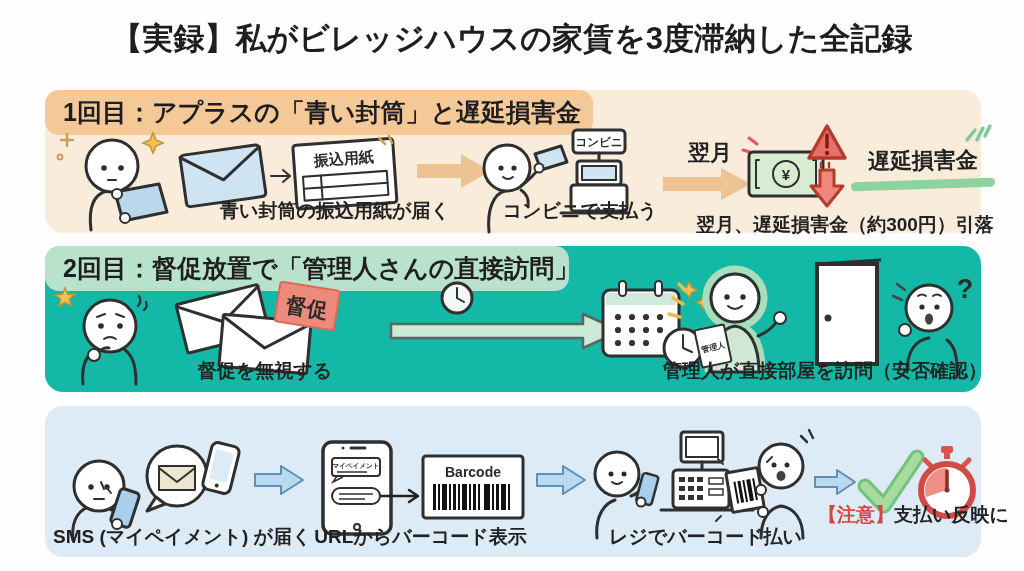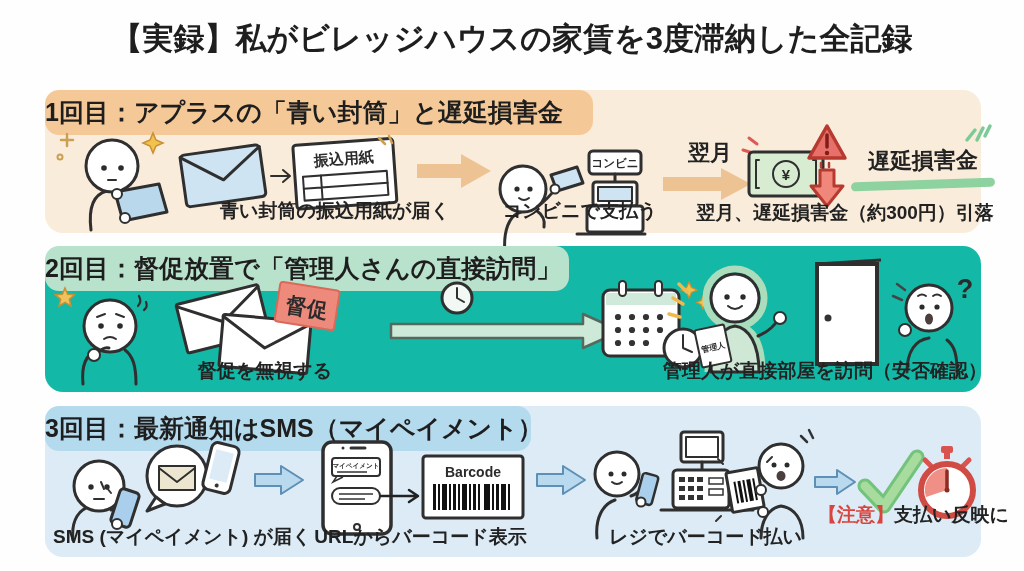--- a/index.html
+++ b/index.html
@@ -12,21 +12,21 @@
   .title{
     position:absolute;left:0;top:18px;width:1024px;margin:0;
     text-align:center;font-size:31px;font-weight:800;color:#1e1e1e;letter-spacing:0px;
   }
   .panel{position:absolute;left:45px;width:936px;border-radius:18px;}
   .panel1{top:90px;height:143px;background:#faecdb;}
   .panel2{top:246px;height:146px;background:#14b8a6;}
   .panel3{top:406px;height:151px;background:#dcebf5;}
   .badge{
     position:absolute;left:0;top:0;height:45px;border-radius:14px;
-    display:flex;align-items:center;box-sizing:border-box;
+    display:flex;align-items:center;padding-left:18px;box-sizing:border-box;
     font-size:25px;font-weight:800;color:#1e1e1e;white-space:nowrap;
   }
   .badge1{width:548px;background:#f5c997;}
   .badge2{width:524px;background:#b9e2cc;}
   .badge3{width:486px;background:#b4daee;}
   .caption{
     position:absolute;font-size:19px;font-weight:700;color:#222;
     text-align:center;white-space:nowrap;
   }
   .scene{position:absolute;}
@@ -97,21 +97,21 @@
       </svg>
     </div>
     <div class="caption" style="left:110px;top:108px;width:360px;">青い封筒の振込用紙が届く</div>
 
     <div class="scene" style="left:372px;top:62px;">
       <svg width="76" height="38" viewBox="0 0 76 38">
           <path d="M0 12 H44 V2 L74 19 L44 36 V26 H0 Z" fill="#eec394"></path>
         </svg>
     </div>
 
-    <div class="scene" style="left:448px;top:38px;margin-top:21px;">
+    <div class="scene" style="left:432px;top:38px;">
       <svg width="155" height="104" viewBox="0 0 155 104">
         <path d="M12 104 C10 82 16 66 28 63" fill="none" class="ln"></path>
         <path d="M44 62 C50 66 52 72 51 78" fill="none" class="ln"></path>
         <circle cx="30" cy="40" r="23" fill="#fff" class="ln"></circle>
         <circle cx="24" cy="40" r="2.6" class="dot"></circle>
           <circle cx="37" cy="40" r="2.6" class="dot"></circle>
         <path d="M26 49 Q31 53 36 49" fill="none" class="thin"></path>
         <path d="M44 58 C52 52 58 46 62 40" fill="none" class="ln"></path>
         <path d="M58 26 L84 18 L90 34 L64 42 Z" fill="#cfe4f2" class="ln"></path>
         <circle cx="62" cy="40" r="4.5" fill="#fff" class="thin"></circle>
@@ -153,21 +153,21 @@
         <path d="M79 48 H93 V64 H102 L86 84 L70 64 H79 Z" fill="#f0877a" stroke="#b73a30" stroke-width="3" stroke-linejoin="round"></path>
       </svg>
     </div>
     <div class="fee-label">遅延損害金</div>
     <div class="fee-underline"></div>
     <div class="scene" style="left:916px;top:30px;">
       <svg width="30" height="22" viewBox="0 0 30 22">
           <path d="M6 20 L14 10 M16 20 L22 8 M24 16 L29 6" stroke="#7ccb96" stroke-width="3.5" stroke-linecap="round" fill="none"></path>
         </svg>
     </div>
-    <div class="caption" style="left:640px;top:110px;width:320px;">翌月、遅延損害金（約300円）引落</div>
+    <div class="caption" style="left:640px;top:122px;width:320px;">翌月、遅延損害金（約300円）引落</div>
   </section>
 
   <section class="panel panel2">
     <div class="badge badge2">2回目：督促放置で「管理人さんの直接訪問」</div>
 
     <div class="scene" style="left:8px;top:38px;">
       <svg width="112" height="100" viewBox="0 0 112 100">
         <path d="M12 4 L14.6 10.2 L21.5 10.8 L16.3 15.2 L17.9 21.9 L12 18.3 L6.1 21.9 L7.7 15.2 L2.5 10.8 L9.4 10.2 Z" fill="#f0c25c" stroke="#c89035" stroke-width="1.5"></path>
         <path d="M86 12 q3 6 -1 10 M93 18 q2 5 -2 8" stroke="#2f2f2f" stroke-width="2.2" stroke-linecap="round" fill="none"></path>
         <path d="M30 100 C28 80 34 70 44 66" fill="none" class="ln"></path>
@@ -272,21 +272,20 @@
           <ellipse cx="264" cy="59" rx="4" ry="5.5" fill="#4a3f3c"></ellipse>
           <circle cx="240" cy="70" r="6" fill="#fff" class="thin"></circle>
           <text x="300" y="38" font-size="27" text-anchor="middle">?</text>
         </g>
       </svg>
     </div>
     <div class="caption" style="left:615px;top:112px;width:330px;">管理人が直接部屋を訪問（安否確認）</div>
   </section>
 
   <section class="panel panel3">
-    <div class="badge badge3">3回目：最新通知はSMS（マイペイメント）</div>
 
     <div class="scene" style="left:10px;top:32px;">
       <svg width="195" height="102" viewBox="0 0 195 102">
         <path d="M18 102 C16 82 24 70 38 68" fill="none" class="ln"></path>
         <circle cx="44" cy="48" r="25" fill="#fff" class="ln"></circle>
         <circle cx="36" cy="49" r="2.7" class="dot"></circle>
           <circle cx="52" cy="49" r="2.7" class="dot"></circle>
         <path d="M39 61 H49" class="thin" fill="none"></path>
         <path d="M56 72 C62 72 66 68 68 64" fill="none" class="ln"></path>
         <path d="M52 50 L56 55 M46 44 L49 51" stroke="#333" stroke-width="2" stroke-linecap="round"></path>

